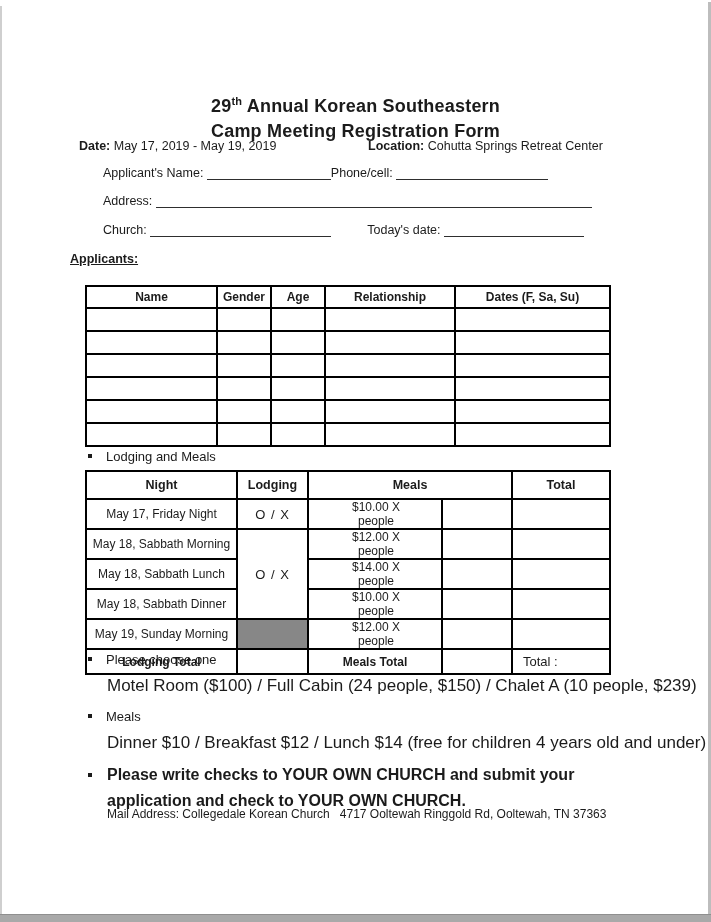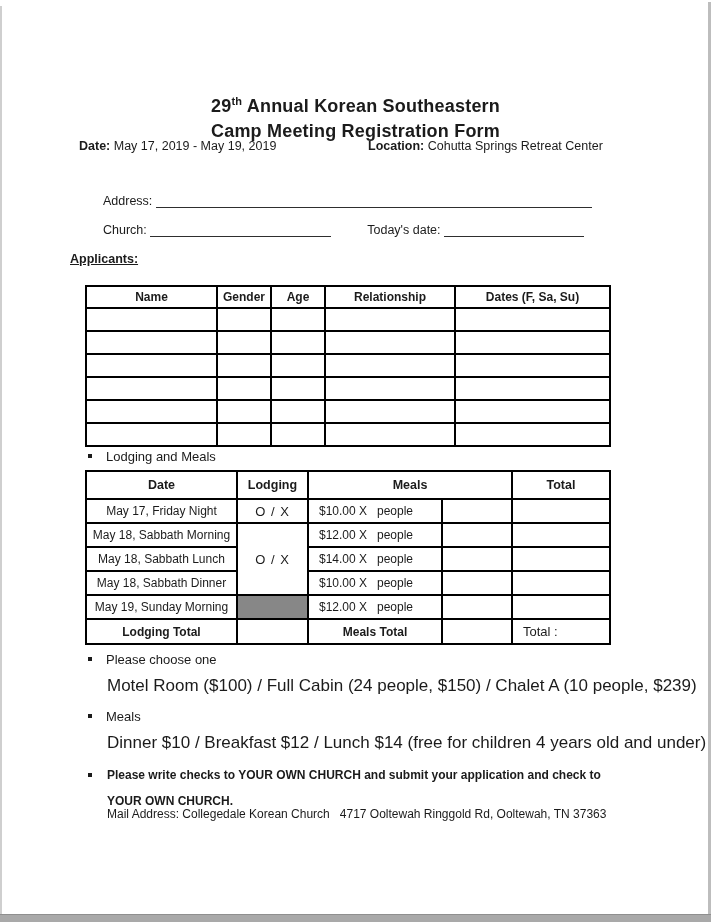--- a/index.html
+++ b/index.html
@@ -50,24 +50,24 @@
     vertical-align:middle;
   }
   .apps-table .hdr td { font-weight:bold; height:20px; font-size:12px; }
   .apps-table td { height:21px;margin-left:32px; }
 
   .lodge-table .hdr td { font-weight:bold; height:26px; font-size:12.5px; }
   .lodge-table td { height:22px; }
   .lodge-table .total-row td { height:23px; }
   .lodge-table .bold { font-weight:bold; }
   .ox { font-size:13px; letter-spacing:1px; }
-  .mealflex { display:flex; justify-content:space-between; padding:0 28px 0 10px; }
+  .mealflex { display:flex; justify-content:space-between; padding:0 8px 0 10px;flex-direction:column; }
   .total-label-cell { text-align:left; padding-left:10px; font-size:13px; }
 
-  .checks { font-size:12px; font-weight:bold; line-height:26px; width:505px; }
+  .checks { font-size:16px; font-weight:bold; line-height:26px; width:505px; }
   .mail { font-size:12px; white-space:pre; }
 </style>
 </head>
 <body>
 
 <div class="page">
   <div class="edge-left"></div>
   <div class="edge-right"></div>
   <div class="edge-bottom"></div>
 
@@ -78,20 +78,25 @@
 
   <div class="abs fline" style="top:139px; left:79px;">
     <span class="lbl-b">Date:</span>
     <span>May 17, 2019 - May 19, 2019</span>
   </div>
   <div class="abs fline" style="top:139px; left:368px;">
     <span class="lbl-b">Location:</span>
     <span>Cohutta Springs Retreat Center</span>
   </div>
 
+  <div class="abs fline" style="top:166px; left:103px;">
+    <span>Applicant's Name:</span>
+    <span class="blank" style="width:124px;"></span><span>Phone/cell:</span>
+    <span class="blank" style="width:152px;"></span>
+  </div>
 
   <div class="abs fline" style="top:194px; left:103px;">
     <span>Address:</span>
     <span class="blank" style="width:436px;"></span>
   </div>
 
   <div class="abs fline" style="top:223px; left:103px;">
     <span>Church:</span>
     <span class="blank" style="width:181px;"></span><span style="display:inline-block; width:36px;"></span><span>Today's date:</span>
     <span class="blank" style="width:140px;"></span>
@@ -167,21 +172,21 @@
   <table class="abs lodge-table" style="top:470px; left:85px;">
     <colgroup>
       <col style="width:151px">
         <col style="width:71px">
         <col style="width:134px">
         <col style="width:70px">
         <col style="width:98px">
     </colgroup>
     <tbody>
       <tr class="hdr">
-        <td>Date</td>
+        <td>Night</td>
         <td>Lodging</td>
         <td colspan="2">Meals</td>
         <td>Total</td>
       </tr>
       <tr>
         <td>May 17, Friday Night</td>
         <td class="ox">O / X</td>
         <td>
             <div class="mealflex">
               <span>$10.00 X</span>

